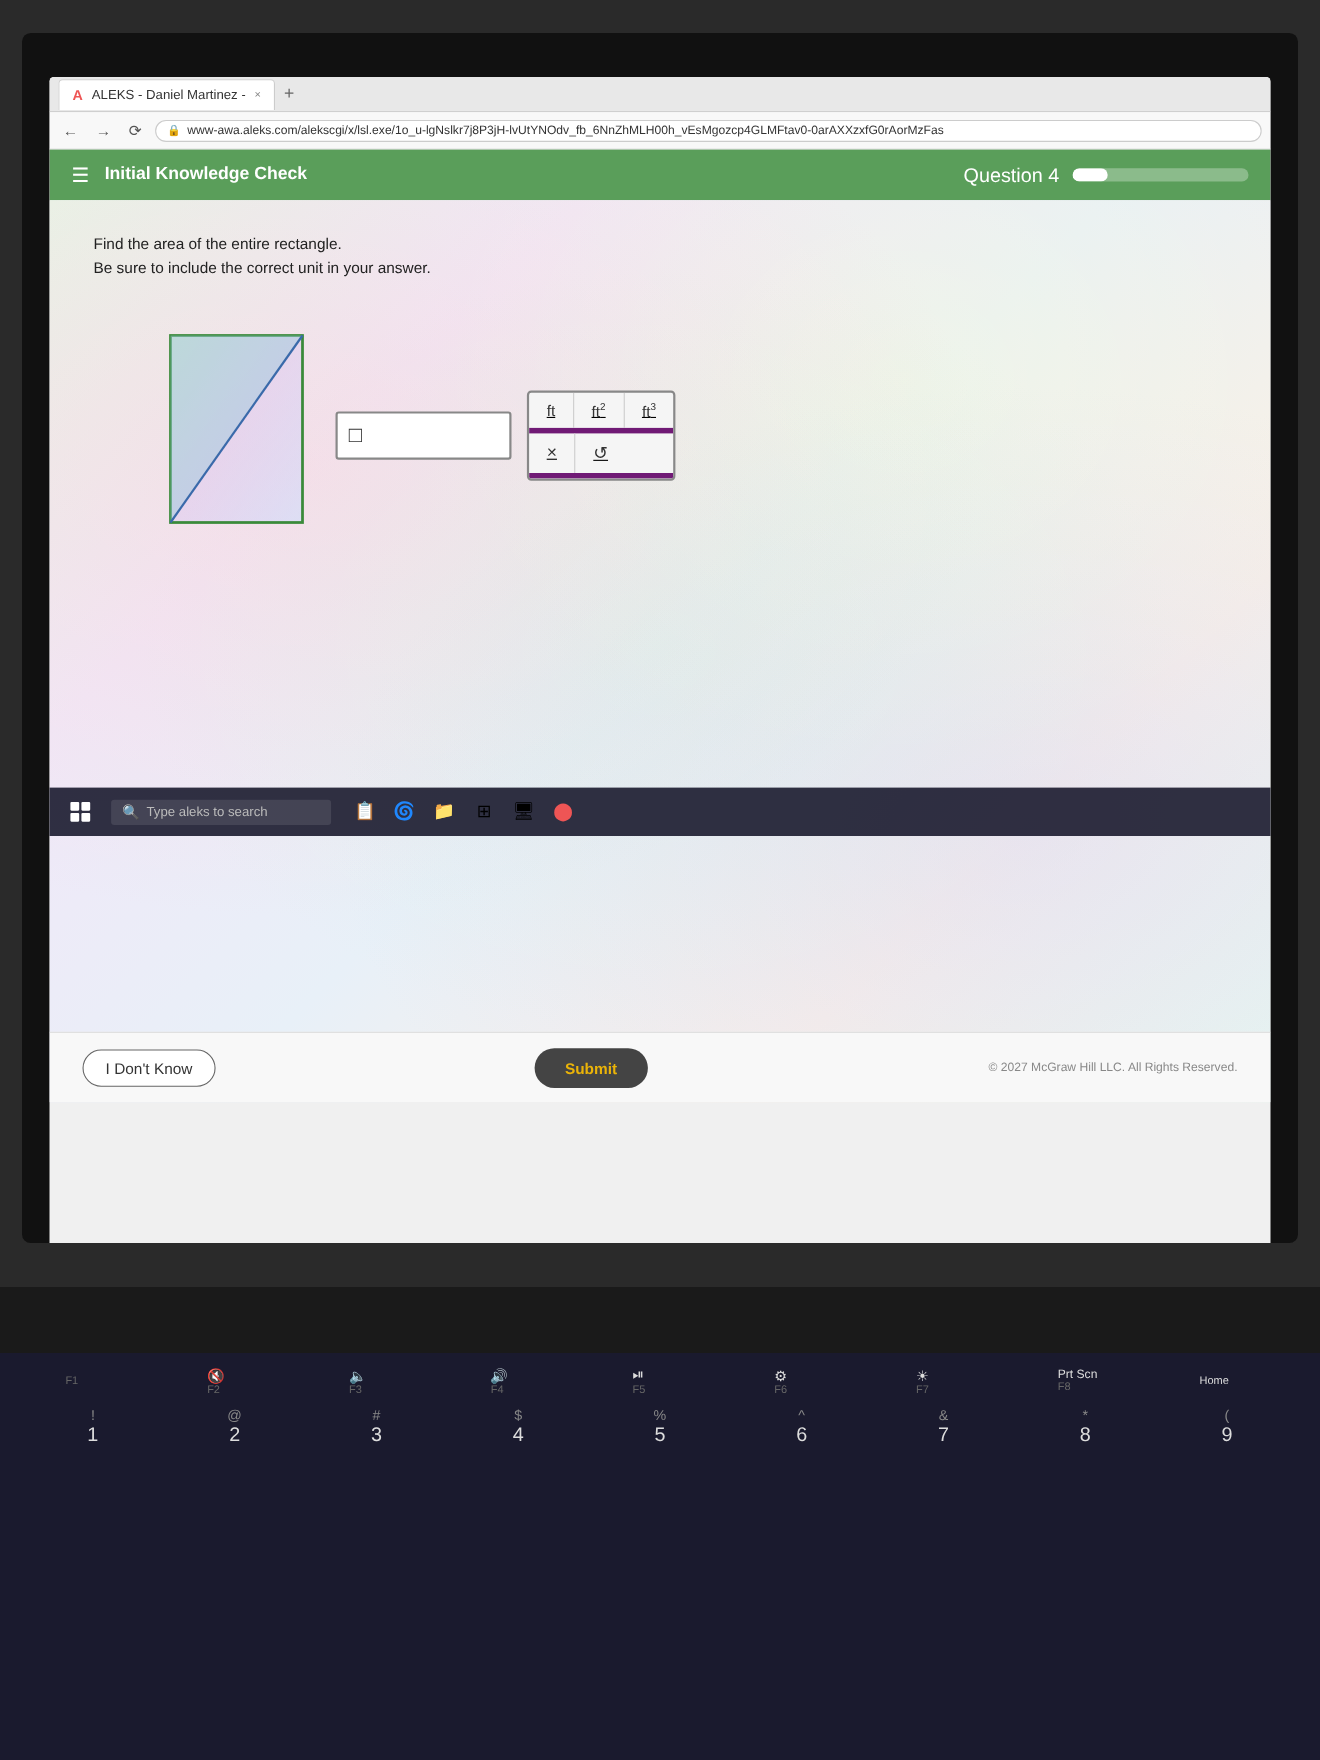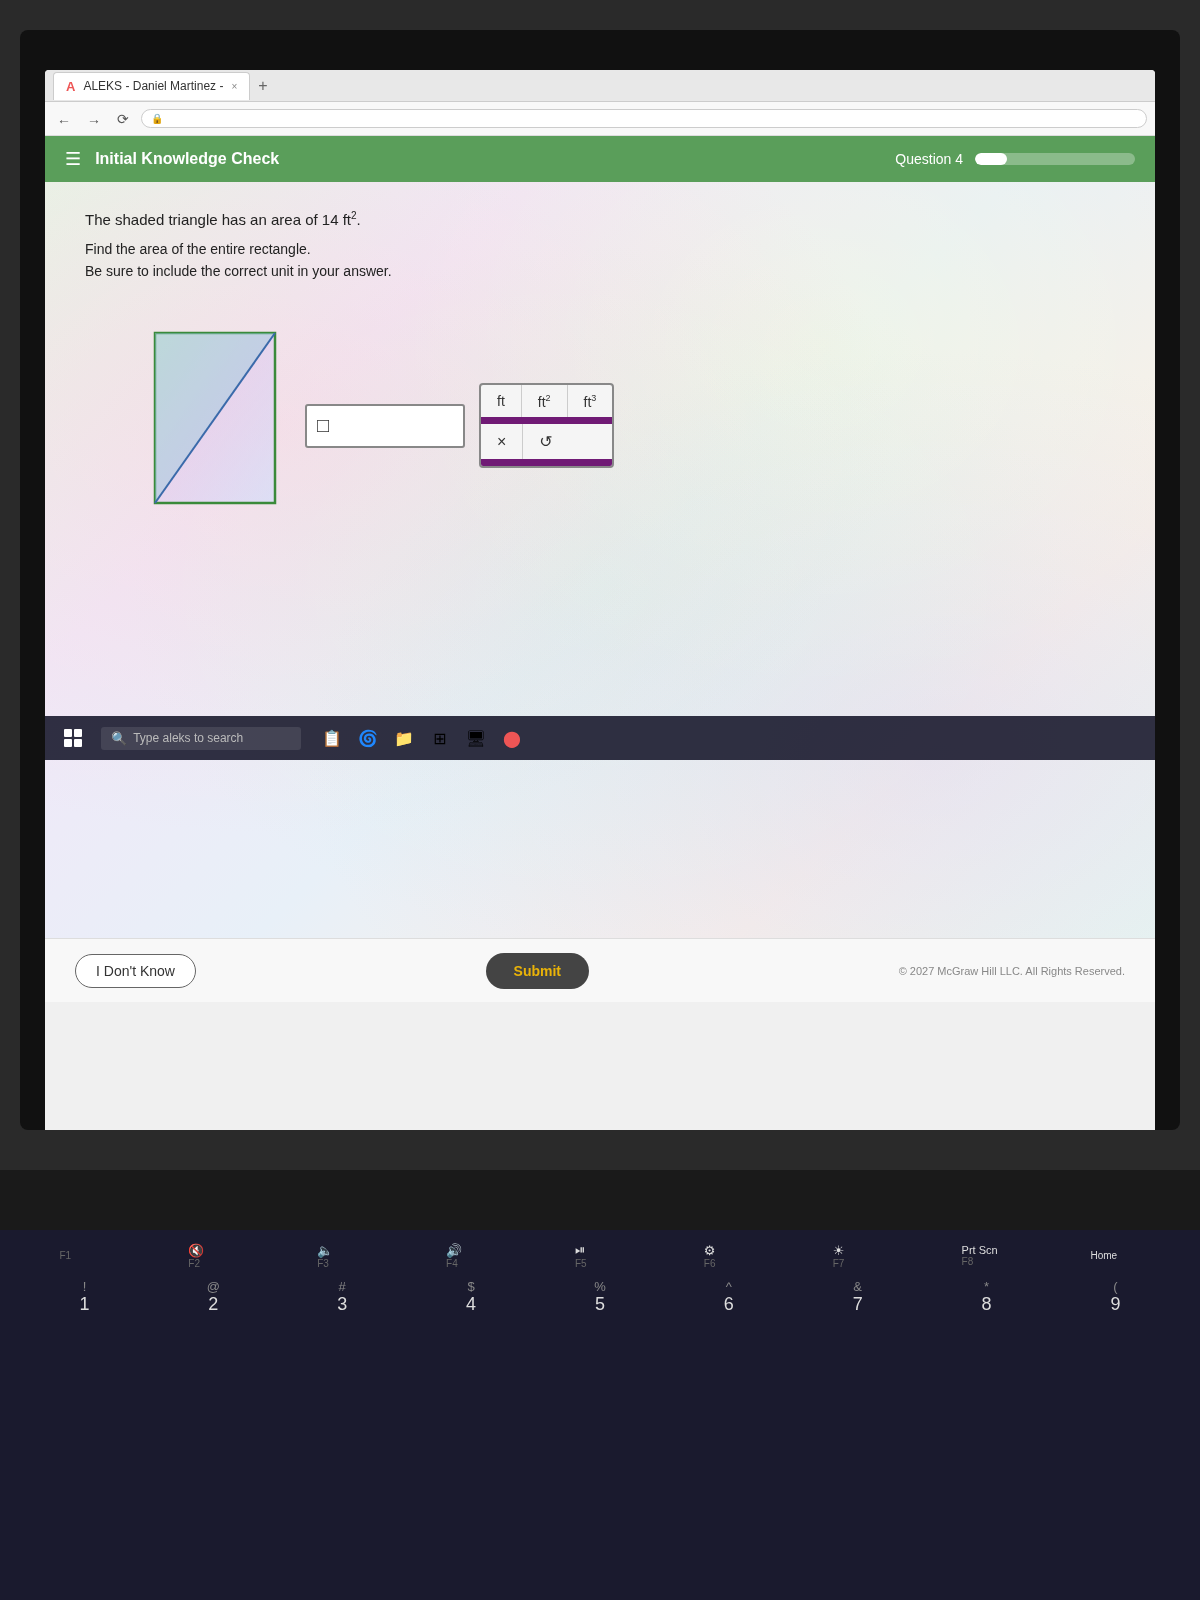--- a/index.html
+++ b/index.html
@@ -138,21 +138,21 @@
       font-size: 16px;
       font-weight: 700;
     }
 
     .header-right {
       display: flex;
       align-items: center;
       gap: 12px;
     }
 
-    .question-label { font-size: 14px; }
+    .question-label { font-size: 18px; }
 
     .progress-bar-container {
       width: 160px;
       height: 12px;
       background: rgba(255,255,255,0.3);
       border-radius: 6px;
       overflow: hidden;
     }
 
     .progress-bar-fill {
@@ -242,21 +242,22 @@
     
     .unit-selector {
       border: 2px solid #888;
       border-radius: 4px;
       background: #f5f5f5;
       overflow: hidden;
     }
 
     .unit-row {
       display: flex;
-      border-bottom: 7px solid #701a75;
+      border-bottom: 5px solid #701a75;
+      text-decoration: underline;
     }
 
     .unit-btn {
       padding: 8px 16px;
       background: none;
       border: none;
       border-right: 1px solid #ccc;
       cursor: pointer;
       font-size: 14px;
       color: #333;
@@ -464,40 +465,38 @@
       </div>
       <button class="tab-new">+</button>
     </div>
 
     <div class="address-bar-row">
       <button class="nav-btn">←</button>
       <button class="nav-btn">→</button>
       <button class="nav-btn">⟳</button>
       <div class="address-bar">
         <span class="lock-icon">🔒</span>
+        <span style="font-size:11px;color:#333;overflow:hidden;white-space:nowrap;text-overflow:ellipsis;">www-awa.aleks.com/alekscgi/x/lsl.exe/1o_u-lgNslkr7j8P3jH-lvUtYNOdv_fb_6NnZhMLH00h_vEsMgozcp4GLMFtav0-0arAXXzxfG0rAorMzFas</span>
       </div>
     </div>
 
     <div class="aleks-header">
       <div class="header-left">
         <span class="hamburger">☰</span>
         <span class="header-title">Initial Knowledge Check</span>
       </div>
       <div class="header-right">
         <span class="question-label">Question 4</span>
         <div class="progress-bar-container">
           <div class="progress-bar-fill"></div>
         </div>
       </div>
     </div>
 
     <div class="main-content" style="height: 820px; position: relative;">
-      <p class="problem-text">
-        The shaded triangle has an area of 14 ft<sup>2</sup>.
-      </p>
       <p class="instructions">
         Find the area of the entire rectangle.<br>
         Be sure to include the correct unit in your answer.
       </p>
 
       <div class="answer-area">
 
         <div class="shape-container">
           <svg viewBox="0 0 140 190" xmlns="http://www.w3.org/2000/svg">
 

